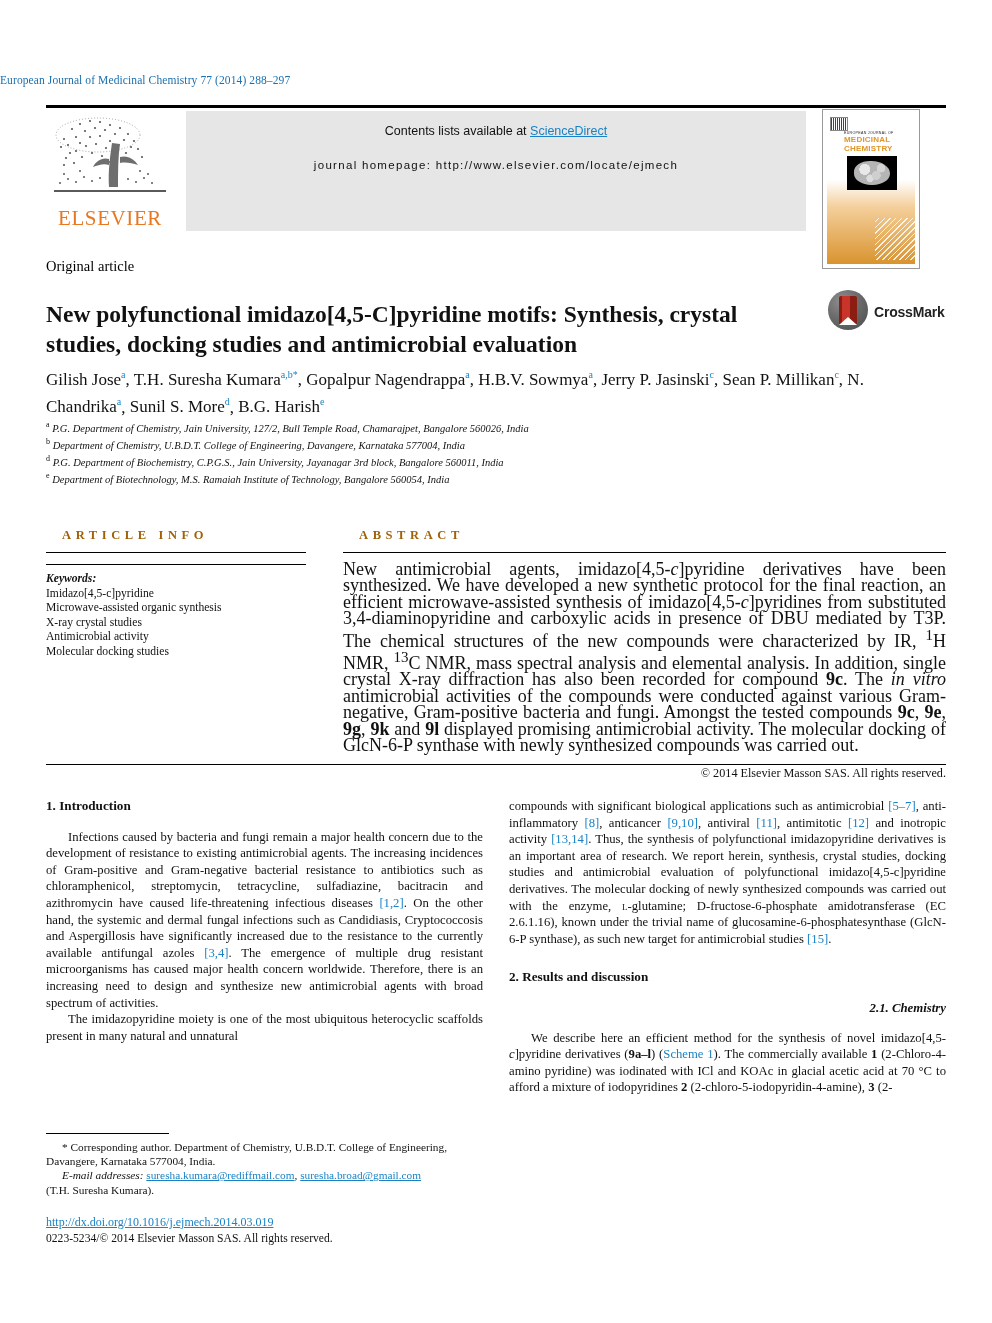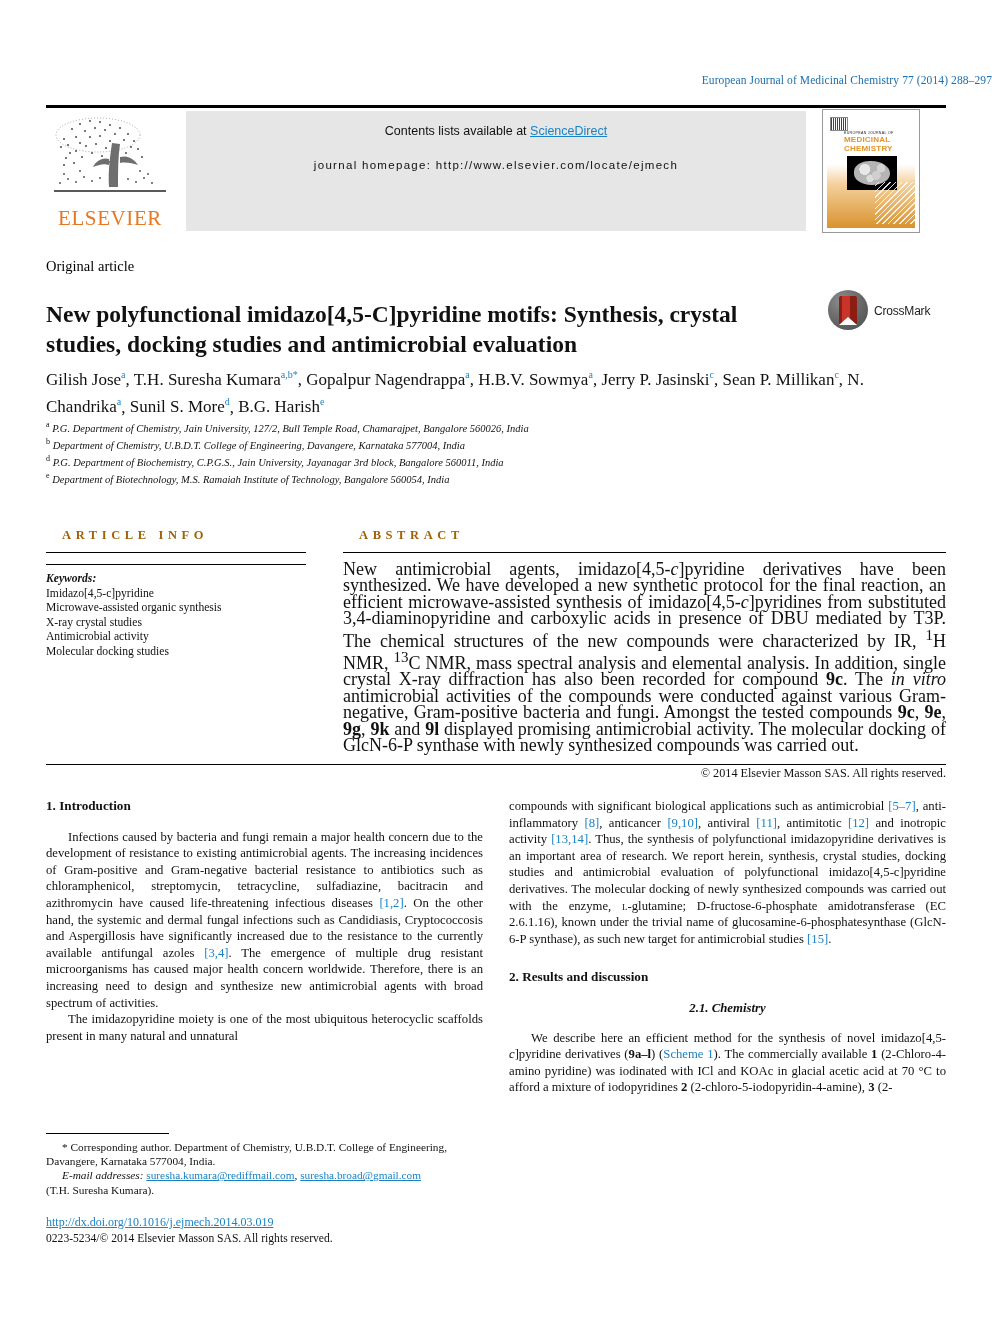--- a/index.html
+++ b/index.html
@@ -21,21 +21,21 @@
     height: 1323px;
     padding: 0;
   }
 
   
   .running-head {
     position: absolute;
     top: 74px;
     left: 0;
     width: 992px;
-    text-align: right;
+    text-align: left;
     font-family: "Liberation Serif", serif;
     font-size: 11.5px;
     color: #1a6faf;
     letter-spacing: 0.1px;
   }
 
   
   .header-band {
     position: absolute;
     top: 105px;
@@ -106,21 +106,21 @@
     font-family: "Liberation Sans", sans-serif;
     font-size: 11.5px;
     letter-spacing: 1.3px;
     color: #111;
   }
   .cover-thumb {
     position: absolute;
     top: 4px;
     left: 776px;
     width: 98px;
-    height: 124px;
+    height: 160px;
     border: 1px solid #999;
     background: #fff;
     padding: 4px;
     box-sizing: border-box;
   }
   .cover-inner {
     position: relative;
     width: 100%;
     height: 100%;
     background: linear-gradient(to bottom, #ffffff 0%, #ffffff 44%, #f4cf9b 62%, #d9932f 100%);
@@ -240,22 +240,22 @@
     height: 0;
     border-left: 9px solid transparent;
     border-right: 9px solid transparent;
     border-bottom: 8px solid #ffffff;
   }
   .cm-label {
     position: absolute;
     top: 14px;
     left: 46px;
     font-family: "Liberation Sans", sans-serif;
-    font-size: 12px;
-    font-weight: normal;
+    font-size: 14px;
+    font-weight: bold;
     color: #222;
     letter-spacing: -0.2px;
   }
 
   
   .authors {
     position: absolute;
     top: 363px;
     left: 46px;
     width: 880px;
@@ -372,21 +372,21 @@
     font-weight: bold;
     font-size: 13.2px;
     margin: 0 0 14px 0;
     text-align: left;
   }
   .h3 {
     font-weight: bold;
     font-style: italic;
     font-size: 12.8px;
     margin: 14px 0 13px 0;
-    text-align: center;
+    text-align: right;
   }
   .p { margin: 0; text-indent: 22px; }
   .ref { color: #1a82c4; }
   .col p + p { margin-top: 0; }
   .col b { font-weight: bold; }
   .col i { font-style: italic; }
   .smallcaps { font-variant: small-caps; }
 
   
   .footnote {

